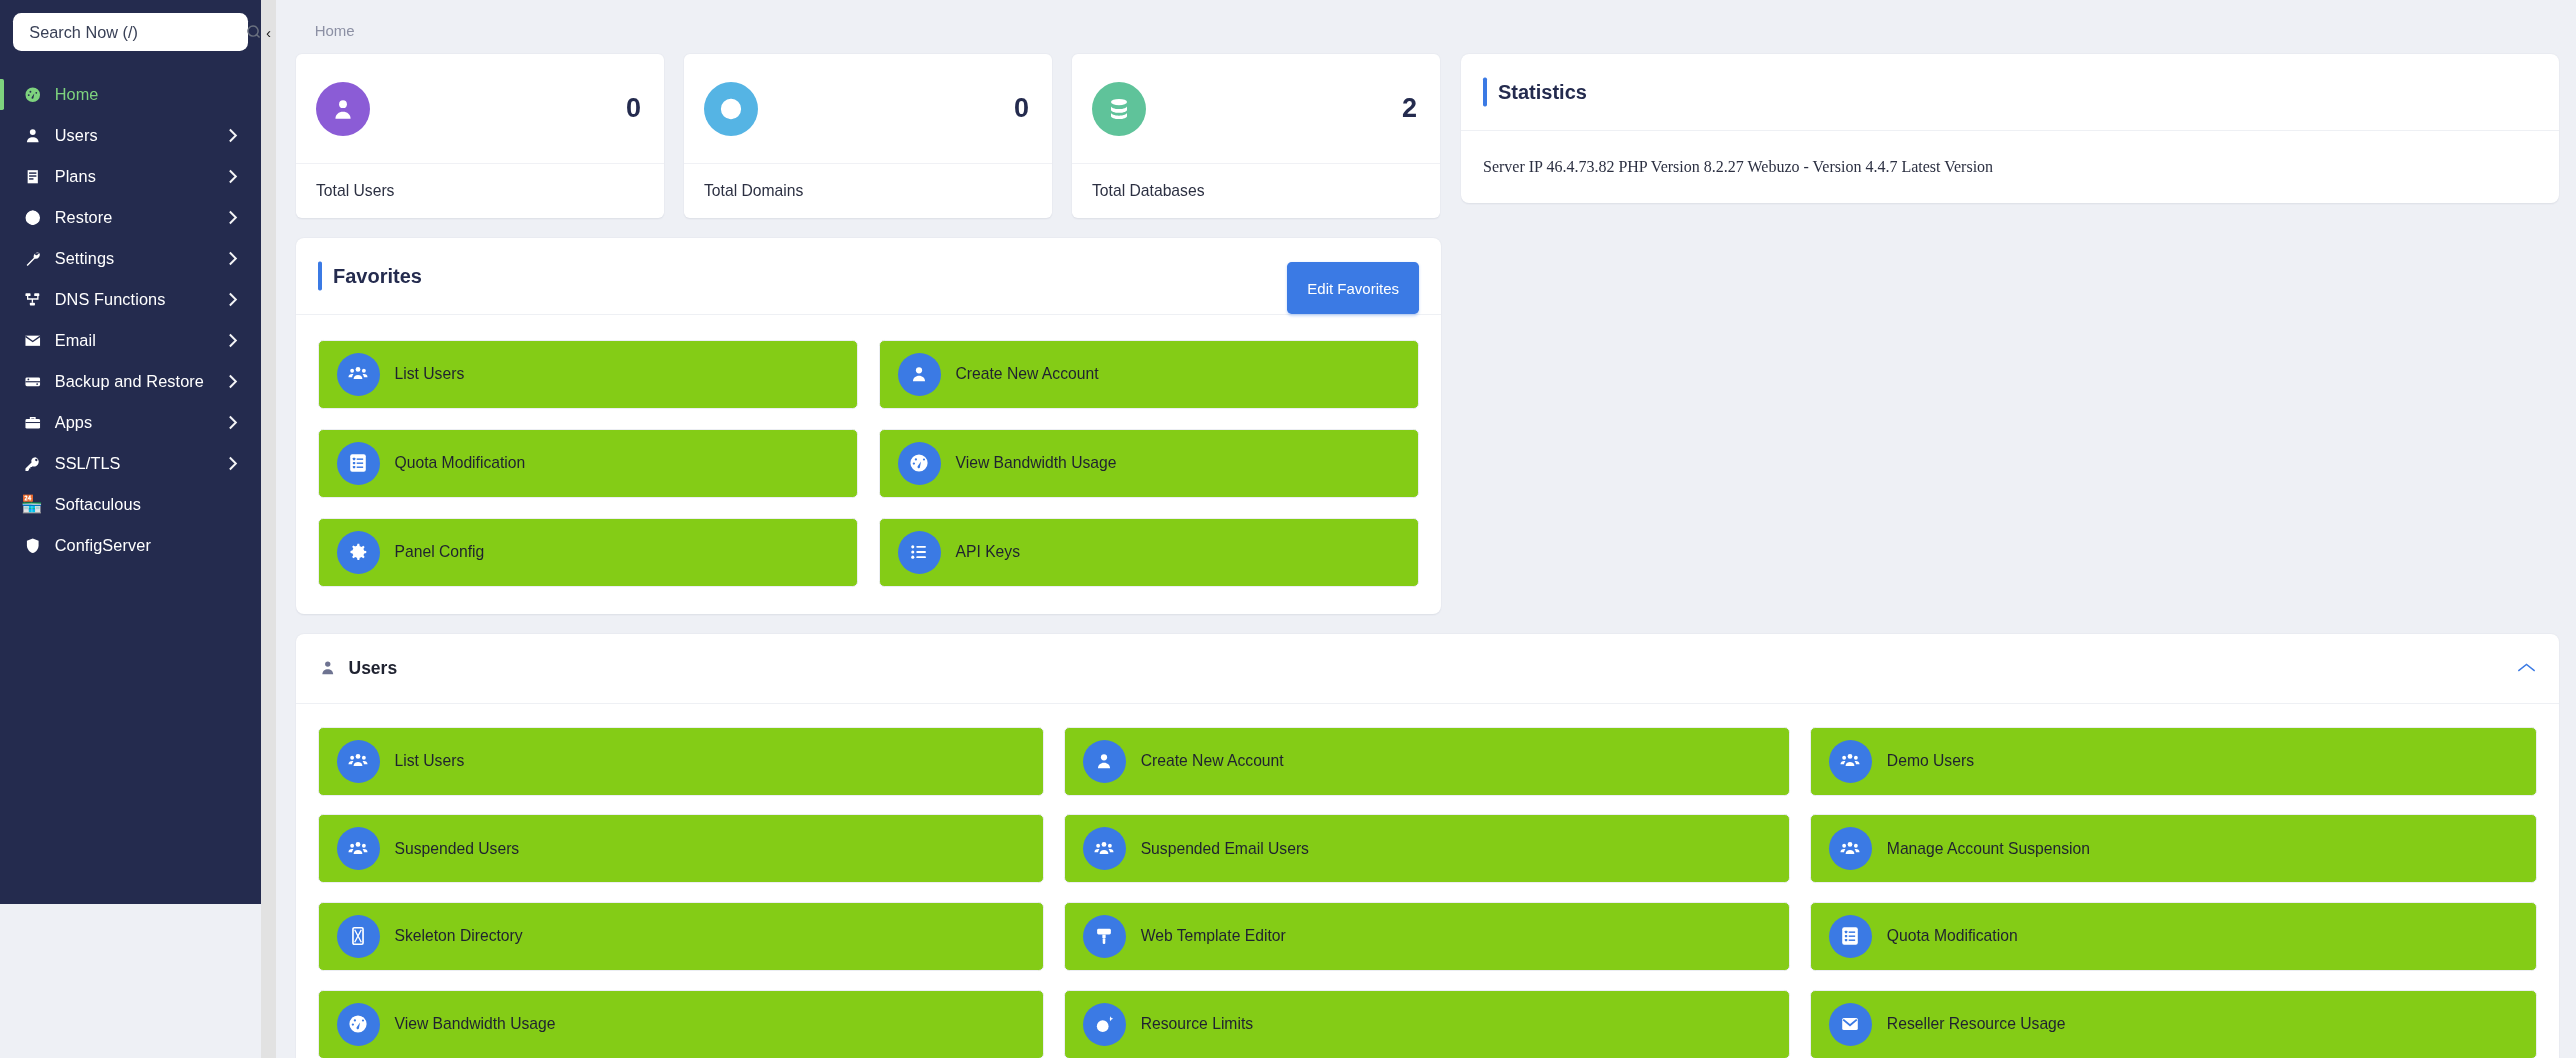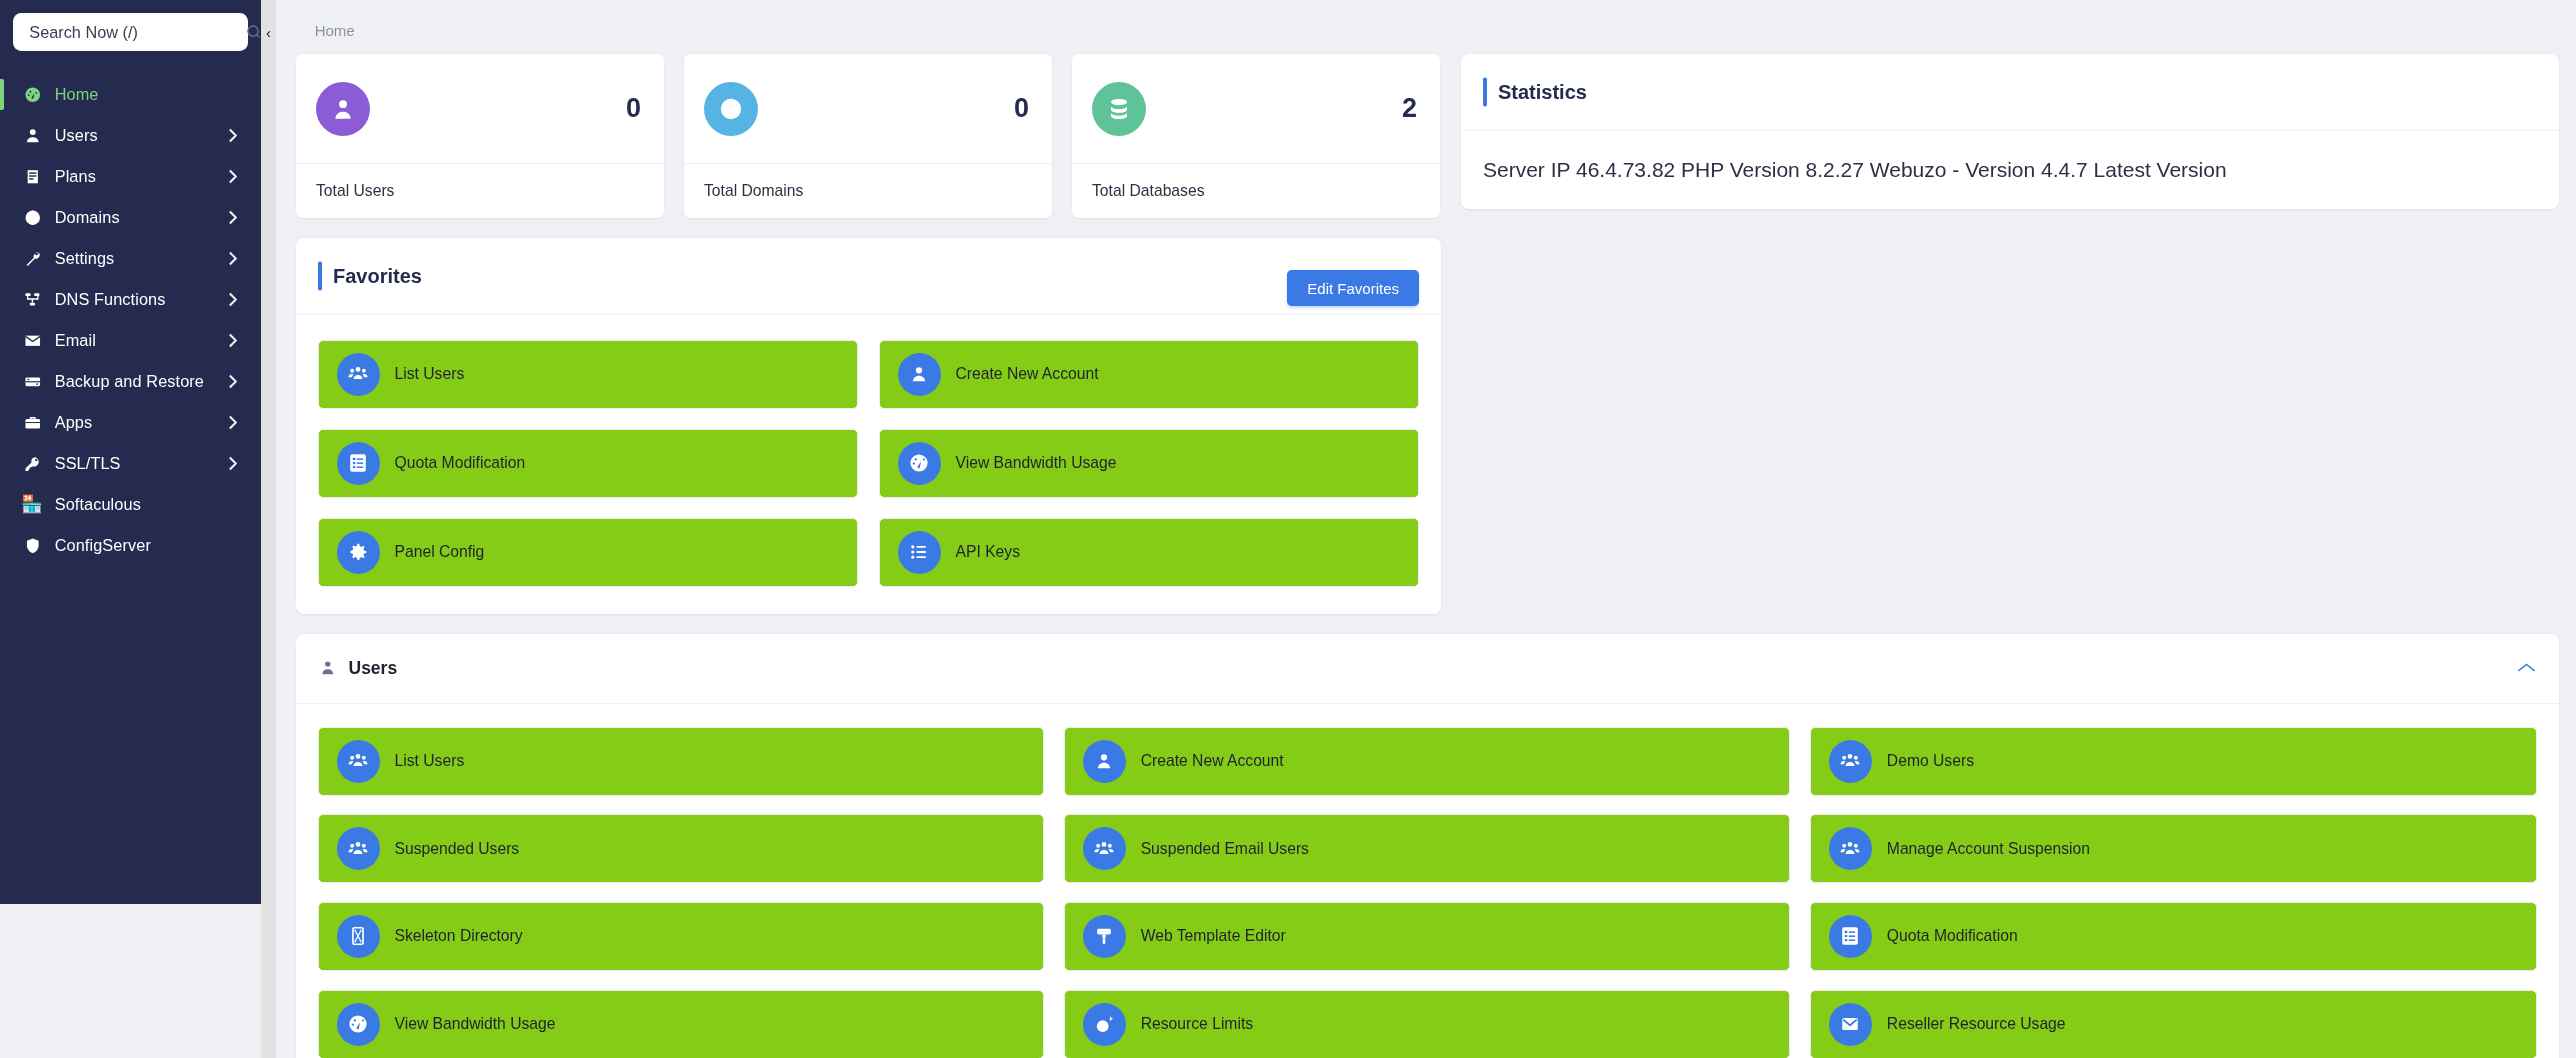--- a/index.html
+++ b/index.html
@@ -122,30 +122,30 @@
     position: relative; padding-left: 15px;
     font-size: 20px; font-weight: bold; color: #242b4e;
   }
   .panel-title::before {
     content: ""; position: absolute; left: 0; top: 50%;
     transform: translateY(-50%);
     width: 3.5px; height: 29px; background: #3b7ae4; border-radius: 1.7px;
   }
   .statistics-panel { flex: 1; }
   .stats-body {
-    padding: 27px 22px; font-size: 21px; color: #2c3042;
+    padding: 27px 22px; font-size: 16px; color: #2c3042; font-family: Liberation Serif, serif;
   }
 
   .mid-row { display: flex; gap: 20px; margin-top: 20px; align-items: flex-start; }
   .favorites-panel { flex: 0 0 1145px; }
   .btn-edit {
     margin-left: auto;
     background: #3b7ae4; color: #ffffff;
     border: none; border-radius: 4.7px;
-    padding: 0 20px; height: 36px;
+    padding: 0 20px; height: 52px;
     font-family: "Liberation Sans", sans-serif;
     font-size: 15px; cursor: pointer;
     box-shadow: 0 1.2px 2.9px rgba(59,122,228,.3);
     margin-top: 24px;
   }
 
   .tile-grid-2 {
     display: grid; grid-template-columns: 1fr 1fr;
     gap: 20px 21px; padding: 24.5px 22px 27px 22px;
   }
@@ -247,21 +247,21 @@
       </div>
 
       <div class="nav-item">
         <span class="ico">
           <svg viewBox="0 0 24 24" fill="none" stroke="currentColor" stroke-width="1.8">
             <circle cx="12" cy="12" r="9"></circle>
               <ellipse cx="12" cy="12" rx="4" ry="9"></ellipse>
               <path d="M3 12h18M4.5 7h15M4.5 17h15"></path>
           </svg>
         </span>
-        <span class="nav-label">Domains</span>
+        <span class="nav-label">Restore</span>
         <span class="nav-caret">
           <svg viewBox="0 0 12 20">
               <path d="M2 2l8 8-8 8"></path>
             </svg>
         </span>
       </div>
 
       <div class="nav-item">
         <span class="ico">
           <svg viewBox="0 0 24 24">

